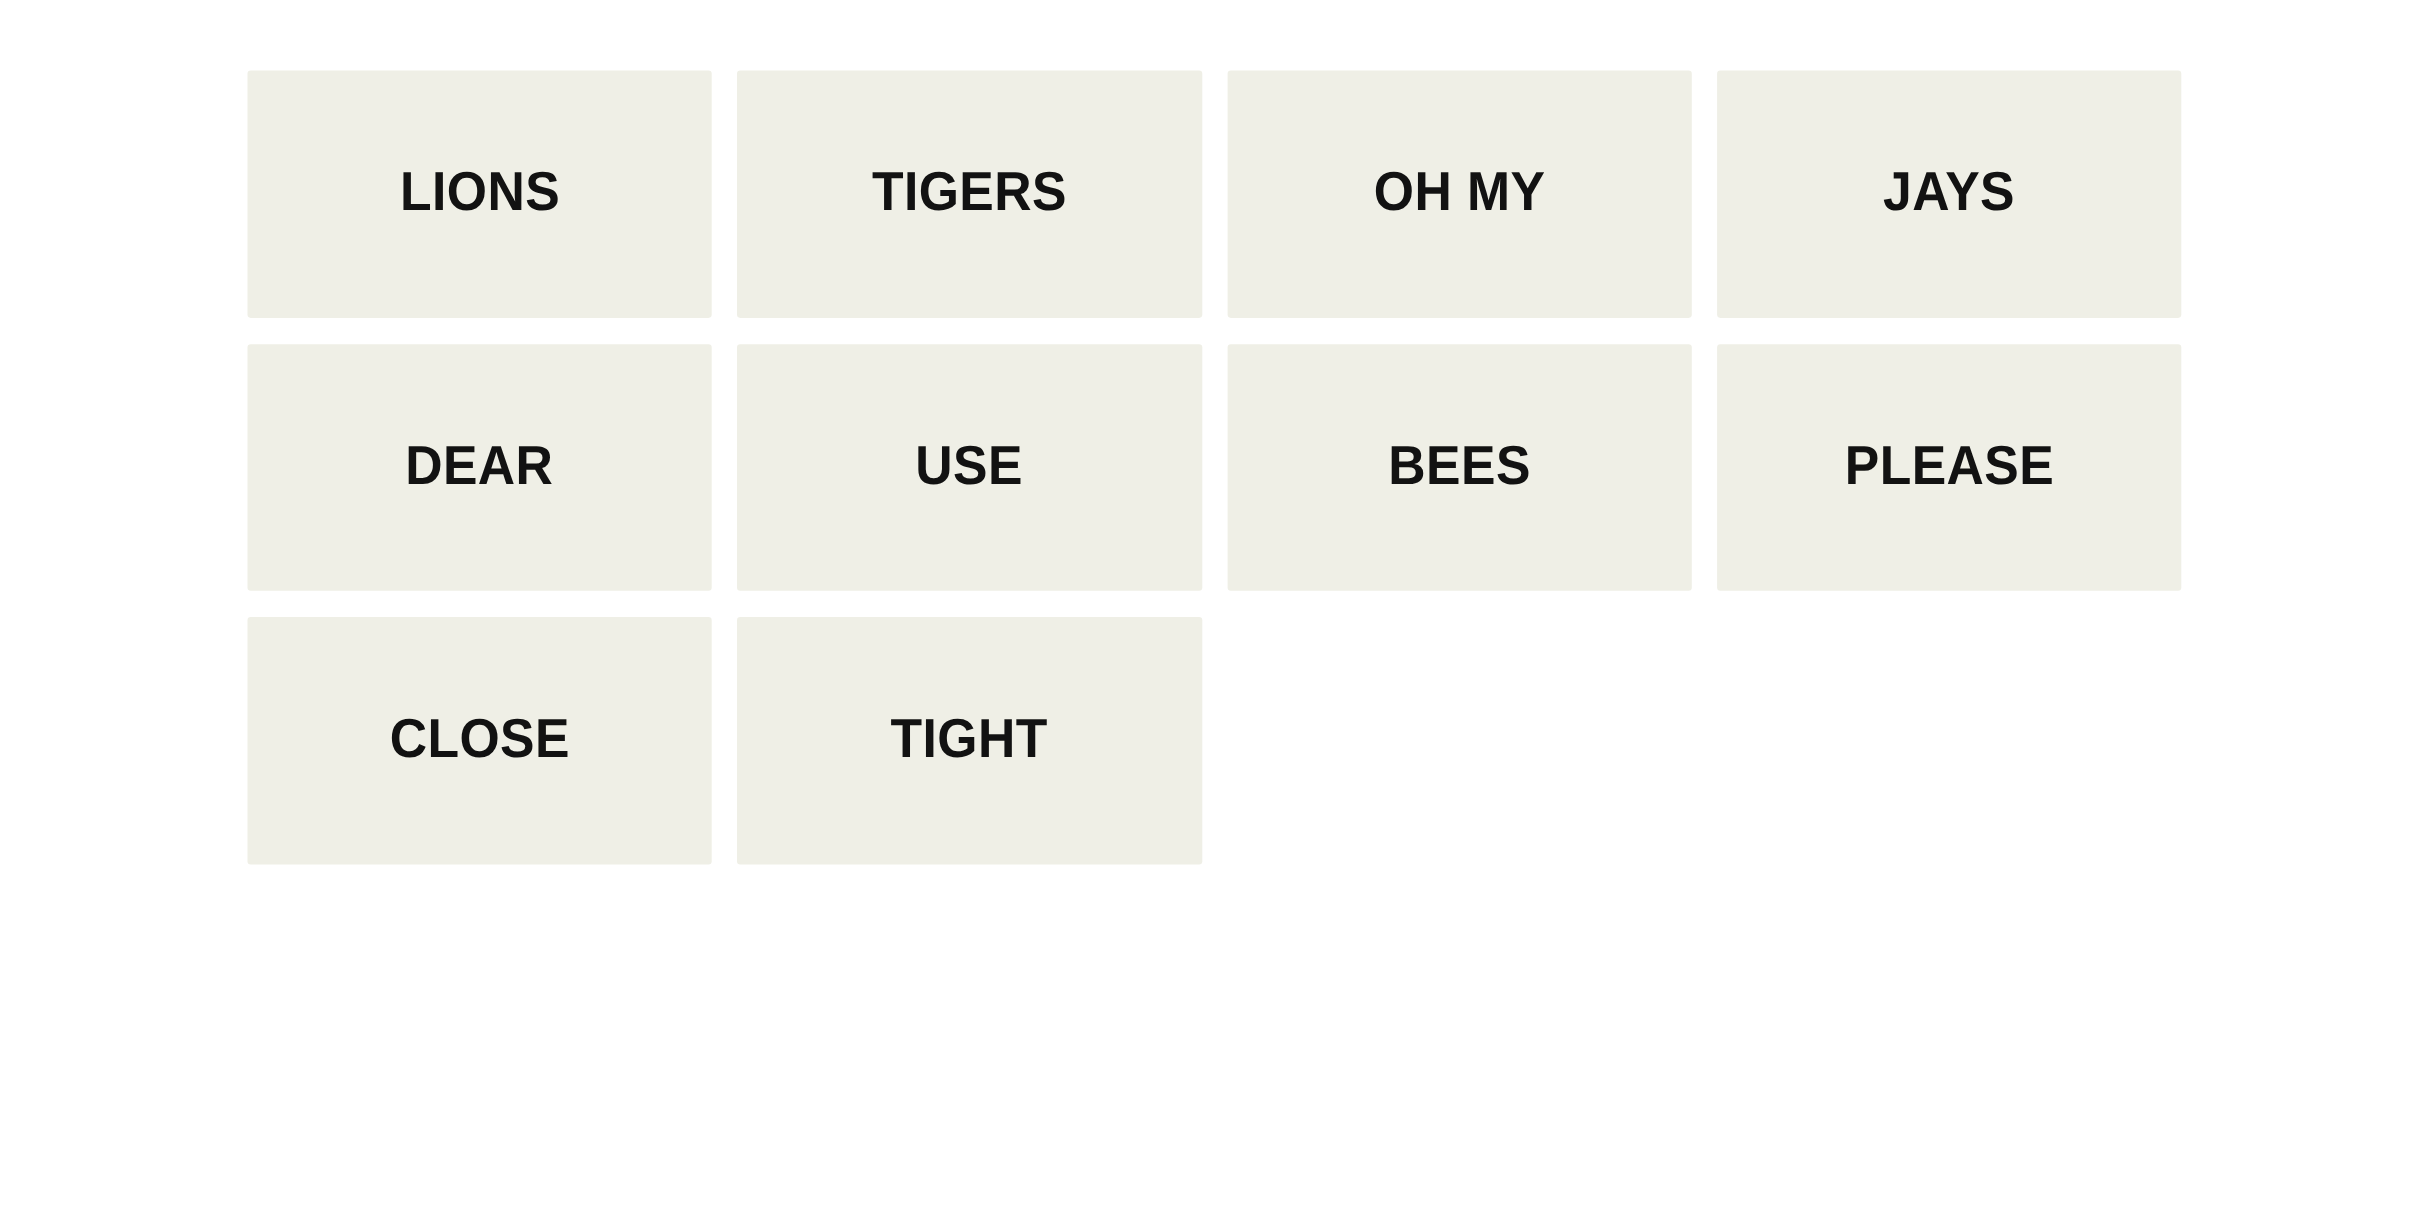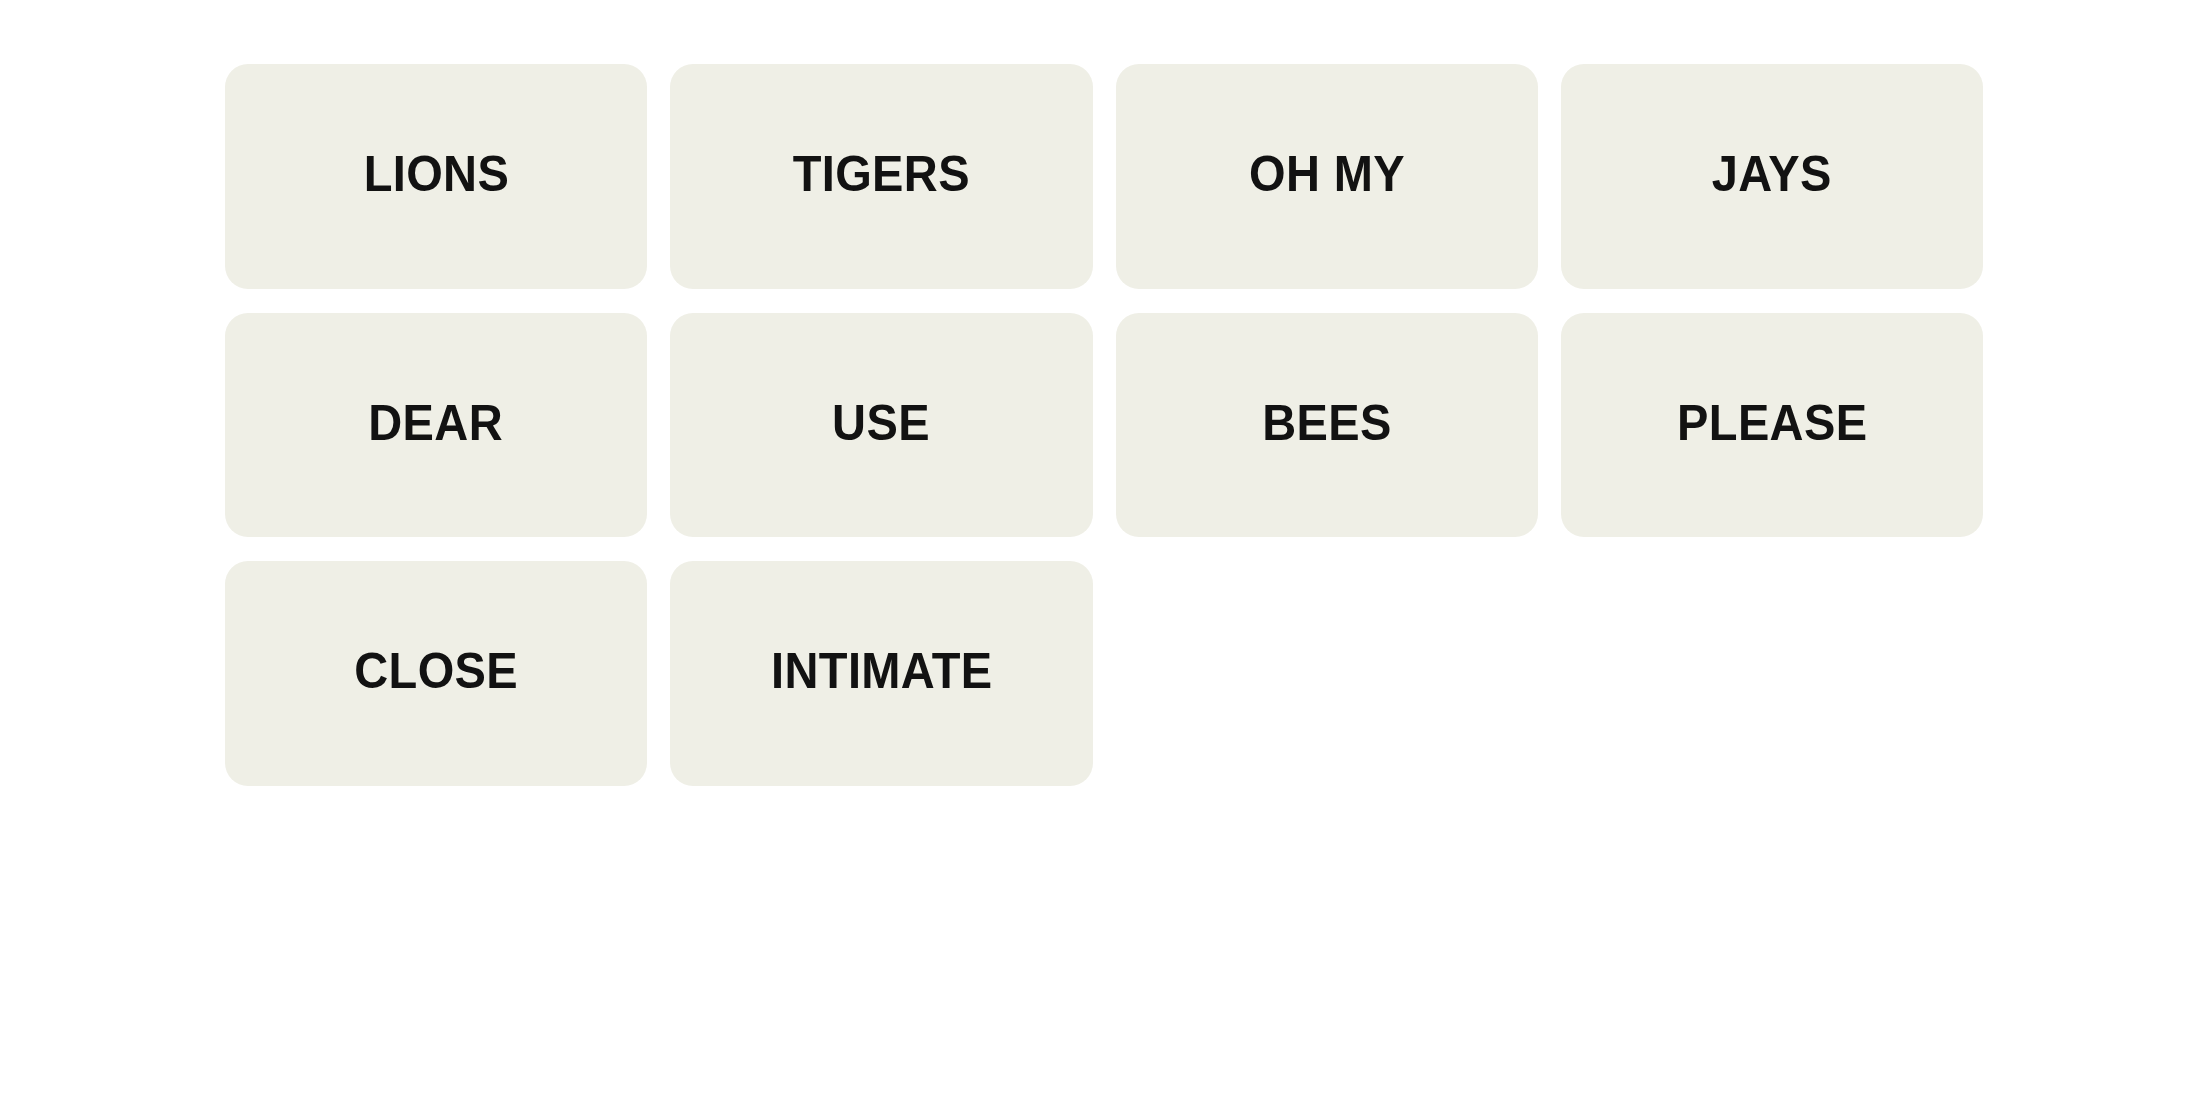--- a/index.html
+++ b/index.html
@@ -29,21 +29,21 @@
     height: 970px;
     display: grid;
     grid-template-columns: repeat(4, 1fr);
     grid-template-rows: repeat(4, 1fr);
     column-gap: 23px;
     row-gap: 24px;
   }
 
   .tile {
     background: #efefe6;
-    border-radius: 23px;
+    border-radius: 3px;
     display: flex;
     align-items: center;
     justify-content: center;
     box-sizing: border-box;
     padding: 0 10px;
     user-select: none;
     cursor: pointer;
   }
 
   .tile-label {
@@ -91,17 +91,17 @@
       <span class="tile-label">BEES</span>
     </div>
     <div class="tile">
       <span class="tile-label">PLEASE</span>
     </div>
     <div class="tile">
       <span class="tile-label">CLOSE</span>
     </div>
 
     <div class="tile">
-      <span class="tile-label">INTIMATE</span>
+      <span class="tile-label">TIGHT</span>
     </div>
 
   </div>
 </div>
 
 </body></html>

